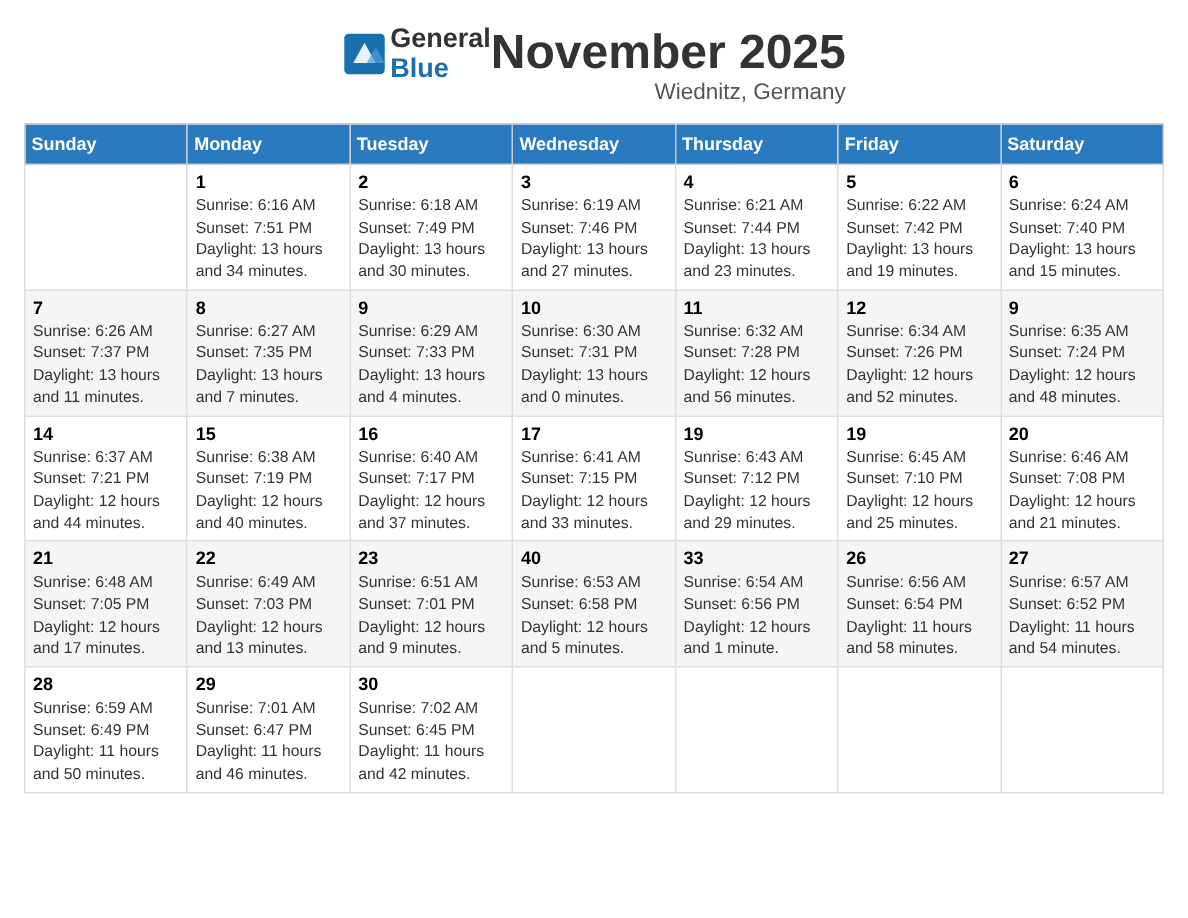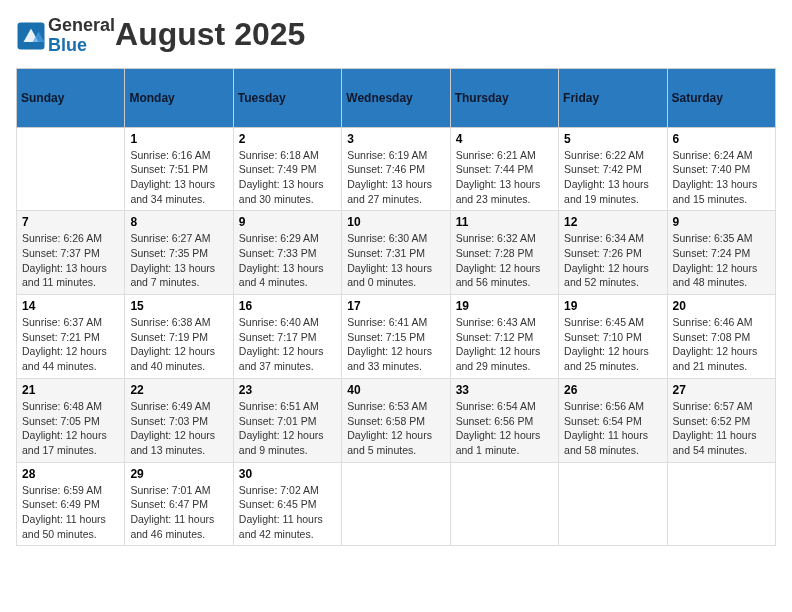--- a/index.html
+++ b/index.html
@@ -5,21 +5,21 @@
     * { box-sizing: border-box; margin: 0; padding: 0; }
     body {
       font-family: Arial, sans-serif;
       background: #fff;
       width: 792px;
       min-height: 612px;
       padding: 16px;
     }
     .header {
       display: flex;
-      justify-content: flex-start;
+      justify-content: center;
       align-items: flex-start;
       margin-bottom: 12px;
     }
     .logo {
       display: flex;
       align-items: center;
     }
     .logo-text {
       display: flex;
       flex-direction: column;
@@ -52,22 +52,22 @@
       font-size: 15px;
       color: #555;
     }
     .calendar {
       width: 100%;
       border-collapse: collapse;
       font-size: 11px;
     }
     .calendar th {
       background: #2a7abf;
-      color: #0f172a;
-      padding: 22px 4px;
+      color: #ffffff;
+      padding: 6px 4px;
       text-align: left;
       font-size: 12px;
       font-weight: bold;
       border: 1px solid #ccc;
     }
     .calendar td {
       vertical-align: top;
       border: 1px solid #ddd;
       padding: 4px 5px;
       width: 108px;
@@ -100,21 +100,22 @@
       <rect x="2" y="2" width="36" height="36" rx="4" fill="#1a6faf"></rect>
       <polygon points="10,28 20,10 30,28" fill="white" opacity="0.9"></polygon>
       <polygon points="22,28 30,14 38,28" fill="#4a9fdf" opacity="0.7"></polygon>
     </svg>
     <div class="logo-text">
       <span class="logo-general">General</span>
       <span class="logo-blue">Blue</span>
     </div>
   </div>
   <div class="title-block">
-    <div class="month-title">August 2025</div>
+    <div class="month-title">November 2025</div>
+    <div class="location">Wiednitz, Germany</div>
   </div>
 </div>
 
 <table class="calendar">
   <thead>
     <tr>
     <th>Sunday</th>
         <th>Monday</th>
         <th>Tuesday</th>
         <th>Wednesday</th>

